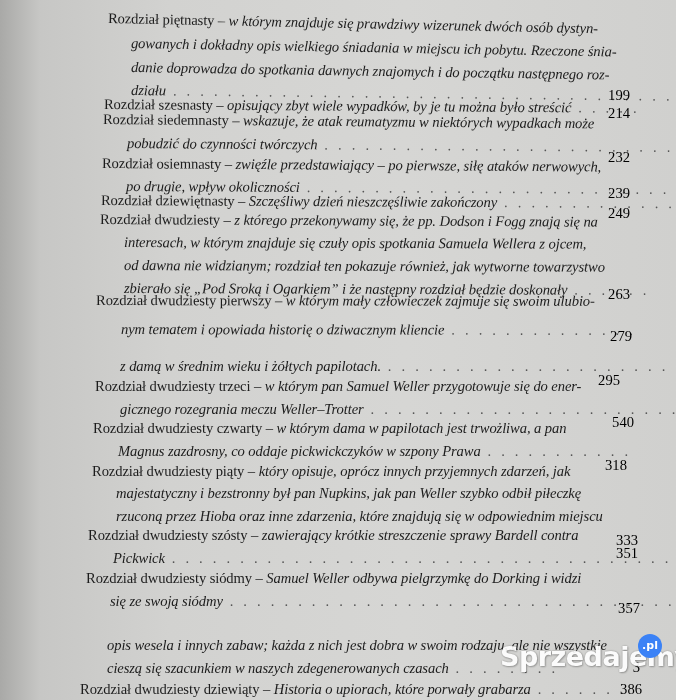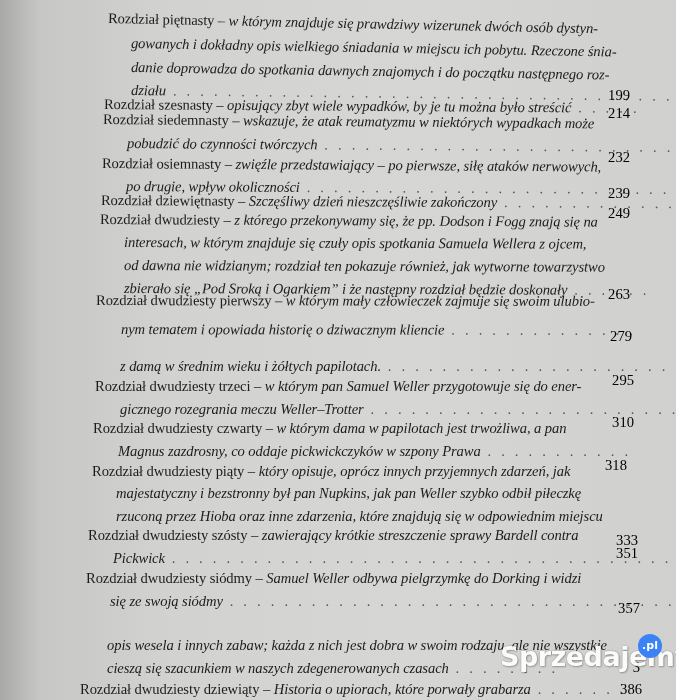--- a/index.html
+++ b/index.html
@@ -69,22 +69,22 @@
     <div class="line" style="left: 107px; top: 635px; transform: rotate(0deg); transform-origin: left center;"><span class="it">opis wesela i innych zabaw; każda z nich jest dobra w swoim rodzaju, ale nie wszystkie</span></div>
     <div class="line" style="left: 107px; top: 658px; transform: rotate(0deg); transform-origin: left center;"><span class="it">cieszą się szacunkiem w naszych zdegenerowanych czasach</span><span class="dots"> . . . . . . . .</span></div>
     <div class="line" style="left: 80px; top: 679px; transform: rotate(0deg); transform-origin: left center;"><span>Rozdział dwudziesty dziewiąty – </span><span class="it">Historia o upiorach, które porwały grabarza</span><span class="dots"> . . . . . . .</span></div>
     <div class="pg" style="left: 590px; top: 85px;">199</div>
     <div class="pg" style="left: 590px; top: 103px;">214</div>
     <div class="pg" style="left: 590px; top: 147px;">232</div>
     <div class="pg" style="left: 590px; top: 183px;">239</div>
     <div class="pg" style="left: 590px; top: 203px;">249</div>
     <div class="pg" style="left: 590px; top: 284px;">263</div>
     <div class="pg" style="left: 592px; top: 326px;">279</div>
-    <div class="pg" style="left: 594px; top: 370px;">295</div>
-    <div class="pg" style="left: 594px; top: 412px;">310</div>
+    <div class="pg" style="left: 580px; top: 370px;">295</div>
+    <div class="pg" style="left: 594px; top: 412px;">540</div>
     <div class="pg" style="left: 596px; top: 455px; text-align: center;">318</div>
     <div class="pg" style="left: 598px; top: 530px;">333</div>
     <div class="pg" style="left: 598px; top: 543px;">351</div>
     <div class="pg" style="left: 600px; top: 598px;">357</div>
     <div class="pg" style="left: 600px; top: 657px;">3</div>
     <div class="pg" style="left: 602px; top: 679px;">386</div>
   </div>
 
 <div class="watermark">Sprzedajemy</div>
 <div class="wm-badge">.pl</div>

